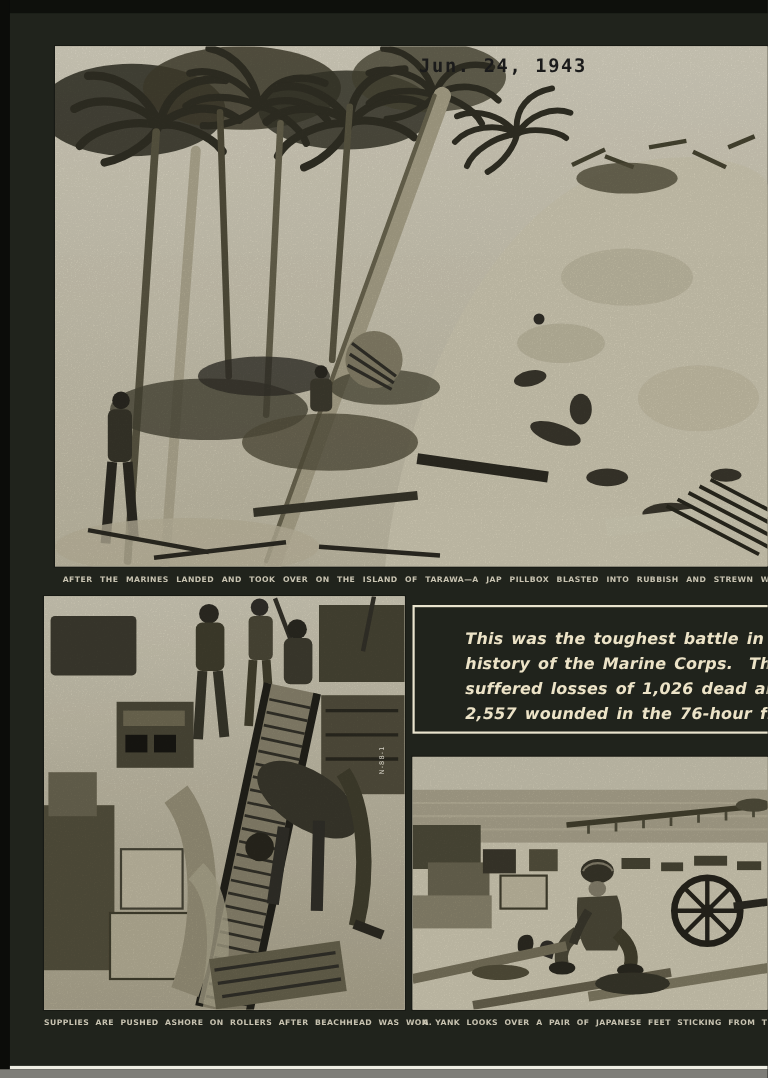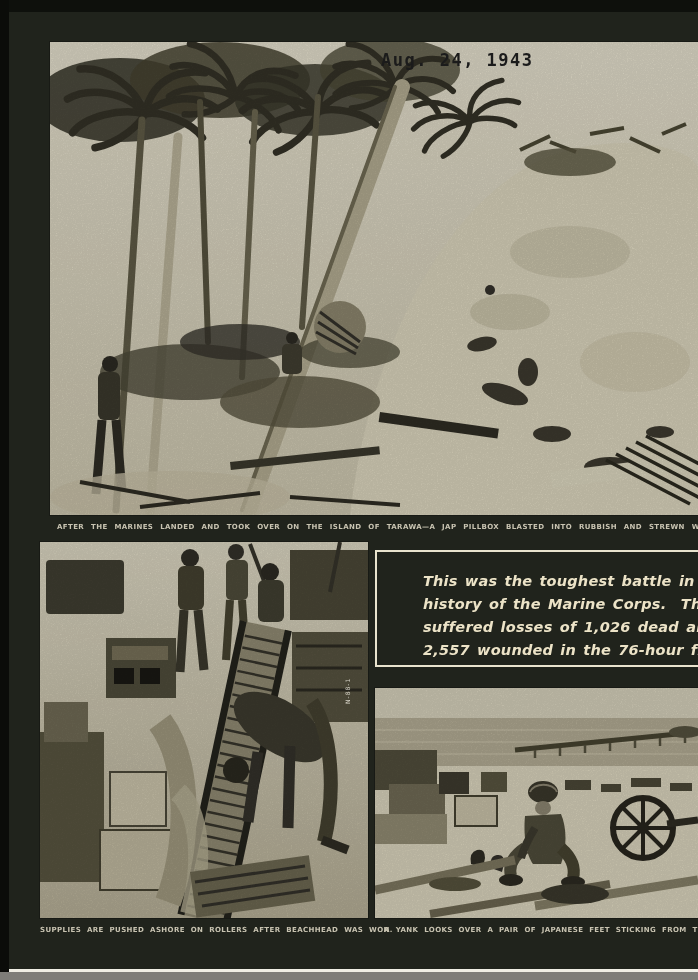--- a/index.html
+++ b/index.html
@@ -134,21 +134,21 @@
       <g>
         <ellipse cx="120" cy="455" rx="120" ry="26" fill="#c4bda4" opacity=".8"></ellipse>
         <path d="M30,440 l110,20 M90,465 l120,-14 M240,455 l110,8" stroke="#2e2c23" stroke-width="4"></path>
         <rect x="500" y="430" width="148" height="16" fill="#d9d4bd" transform="rotate(-7 500 430)"></rect>
         <path d="M556,418 l84,44 M566,412 l84,44 M576,406 l84,44 M586,400 l84,44 M596,394 l84,44" stroke="#2b291f" stroke-width="3.5"></path>
       </g>
       <rect width="648" height="473" filter="url(#g1)" opacity=".14"></rect>
     </svg>
   </div>
 
-  <div class="date-overlay">Aug. 24, 1943</div>
+  <div class="date-overlay">Jun. 24, 1943</div>
 
   <div class="caption caption-main">AFTER THE MARINES LANDED AND TOOK OVER ON THE ISLAND OF TARAWA—A JAP PILLBOX BLASTED INTO RUBBISH AND STREWN WITH BODIES OF ITS DEFENDERS</div>
 
   <div class="photo photo-supplies">
     <svg width="328" height="376" viewBox="0 0 328 376">
       <defs>
         <linearGradient id="sky2" x1="0" y1="0" x2="0" y2="1">
           <stop offset="0" stop-color="#d8d3bf"></stop>
             <stop offset="1" stop-color="#b3ac94"></stop>
         </linearGradient>

